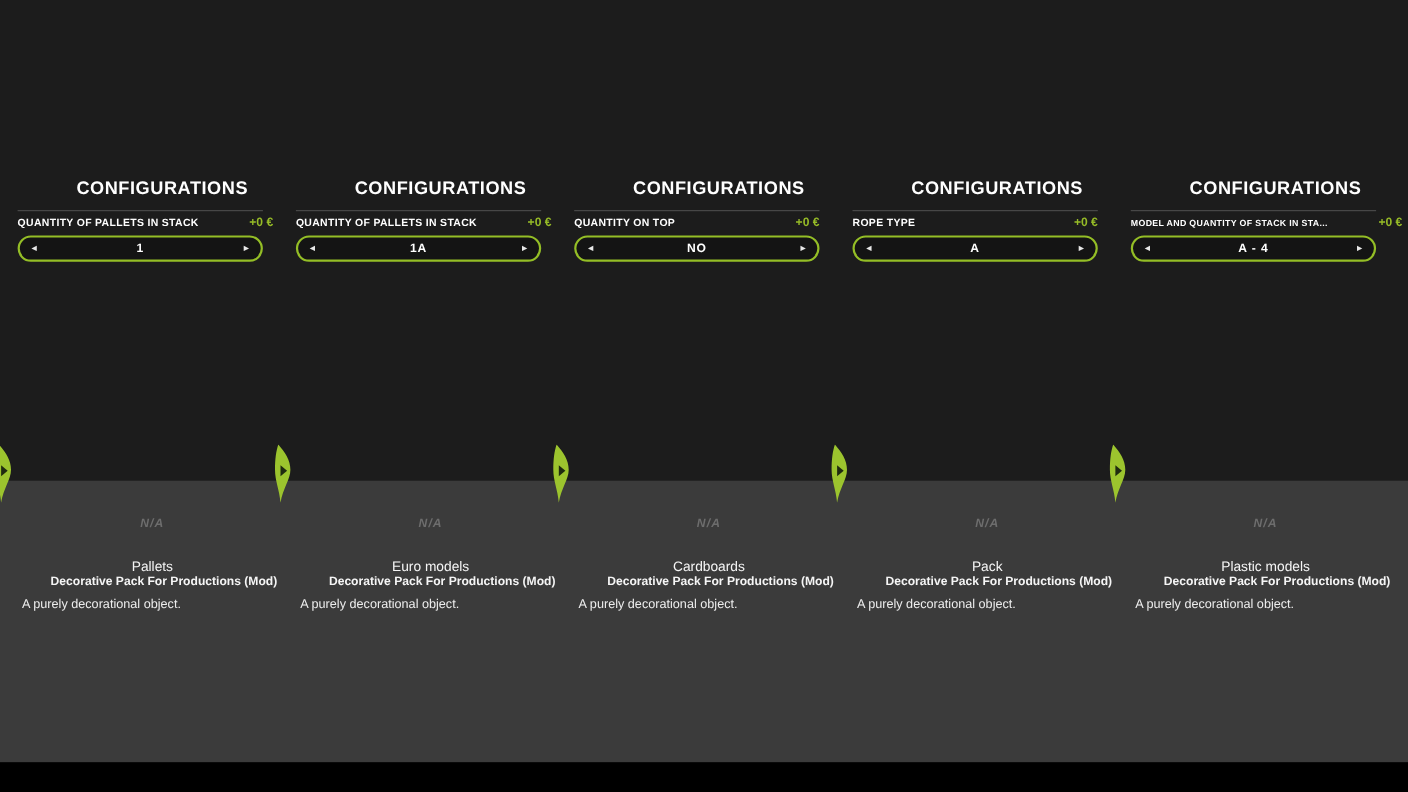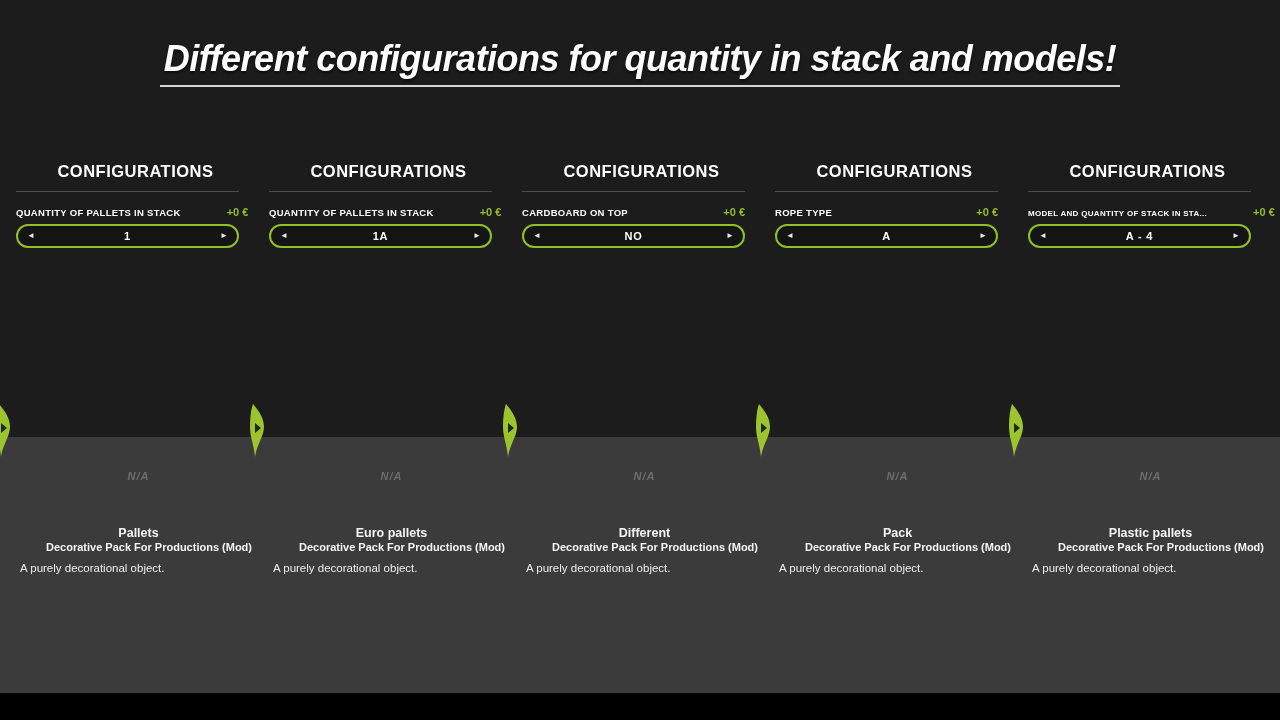--- a/index.html
+++ b/index.html
@@ -22,27 +22,27 @@
   
   .bottom-panel{position:absolute;top:437px;left:0;width:1280px;height:256px;background:#3b3b3b;}
   .black-bar{position:absolute;bottom:0;left:0;width:1280px;height:27px;background:#000;}
   
   .config-grid{
     position:absolute;top:160px;left:0;width:1265px;
     display:grid;grid-template-columns:repeat(5,253px);
   }
   .config-col{padding:0 14px 0 16px;box-sizing:border-box;}
   .col-header{
-    text-align:center;position:relative;left:8px;
+    text-align:center;position:relative;left:20px;
     color:#fff;font-size:16.5px;font-weight:bold;letter-spacing:0.5px;
     margin-top:2px;
   }
   .divider{height:1px;background:#4d4d4d;margin-top:10px;}
   .option-row{
-    margin-top:14px;display:flex;justify-content:space-between;align-items:baseline;gap:46px;
+    margin-top:4px;display:flex;justify-content:space-between;align-items:baseline;gap:46px;
   }
   .option-label{
     color:#fff;font-size:9.5px;font-weight:bold;letter-spacing:0.3px;white-space:nowrap;
   }
   .config-col:nth-child(5) .option-label{font-size:8px;}
   .option-price{color:#96bb27;font-size:11px;font-weight:bold;white-space:nowrap;}
   .selector{
     margin-top:6px;height:20px;
     border:2px solid #94be26;border-radius:12px;background:#141414;
     display:flex;align-items:center;justify-content:space-between;
@@ -54,42 +54,39 @@
   .info-grid{
     position:absolute;top:437px;left:0;width:1265px;
     display:grid;grid-template-columns:repeat(5,253px);
   }
   .info-col{padding:0 10px 0 16px;box-sizing:border-box;}
   .na{
     margin-top:33px;text-align:center;position:relative;left:9px;
     color:#6d6d6d;font-size:11px;font-weight:bold;font-style:italic;letter-spacing:1px;
   }
   .item-name{
-    margin-top:44px;text-align:center;position:relative;left:9px;
-    color:#f5f5f5;font-size:12.5px;font-weight:bold;
+    margin-top:26px;text-align:center;position:relative;left:9px;
+    color:#f5f5f5;font-size:12.5px;font-weight:normal;
   }
   .item-pack{
     margin-top:1px;text-align:right;position:relative;left:9px;
     color:#f5f5f5;font-size:11px;font-weight:bold;
   }
   .item-desc{
     margin-top:9px;padding-left:4px;
     color:#ededed;font-size:11.5px;
   }
   
   .page-arrow{position:absolute;top:404px;width:16px;height:53px;}
 </style>
 </head>
 <body>
 
 <div class="screen">
 
-  <div class="title-wrap">
-    <span class="page-title">Different configurations for quantity in stack and models!</span>
-  </div>
 
   <div class="bottom-panel"></div>
   <div class="black-bar"></div>
 
   <div class="config-grid">
 
     <div class="config-col">
       <div class="col-header">CONFIGURATIONS</div>
       <div class="divider"></div>
       <div class="option-row">
@@ -114,21 +111,21 @@
         <span class="sel-arrow">◄</span>
         <span class="sel-value">1A</span>
         <span class="sel-arrow">►</span>
       </div>
     </div>
 
     <div class="config-col">
       <div class="col-header">CONFIGURATIONS</div>
       <div class="divider"></div>
       <div class="option-row">
-        <span class="option-label">CARDBOARD ON TOP</span>
+        <span class="option-label">QUANTITY ON TOP</span>
         <span class="option-price">+0 €</span>
       </div>
       <div class="selector">
         <span class="sel-arrow">◄</span>
         <span class="sel-value">NO</span>
         <span class="sel-arrow">►</span>
       </div>
     </div>
 
     <div class="config-col">
@@ -165,42 +162,42 @@
 
     <div class="info-col">
       <div class="na">N/A</div>
       <div class="item-name">Pallets</div>
       <div class="item-pack">Decorative Pack For Productions (Mod)</div>
       <div class="item-desc">A purely decorational object.</div>
     </div>
 
     <div class="info-col">
       <div class="na">N/A</div>
-      <div class="item-name">Euro pallets</div>
-      <div class="item-pack">Decorative Pack For Productions (Mod)</div>
-      <div class="item-desc">A purely decorational object.</div>
-    </div>
-
-    <div class="info-col">
-      <div class="na">N/A</div>
-      <div class="item-name">Different</div>
+      <div class="item-name">Euro models</div>
+      <div class="item-pack">Decorative Pack For Productions (Mod)</div>
+      <div class="item-desc">A purely decorational object.</div>
+    </div>
+
+    <div class="info-col">
+      <div class="na">N/A</div>
+      <div class="item-name">Cardboards</div>
       <div class="item-pack">Decorative Pack For Productions (Mod)</div>
       <div class="item-desc">A purely decorational object.</div>
     </div>
 
     <div class="info-col">
       <div class="na">N/A</div>
       <div class="item-name">Pack</div>
       <div class="item-pack">Decorative Pack For Productions (Mod)</div>
       <div class="item-desc">A purely decorational object.</div>
     </div>
 
     <div class="info-col">
       <div class="na">N/A</div>
-      <div class="item-name">Plastic pallets</div>
+      <div class="item-name">Plastic models</div>
       <div class="item-pack">Decorative Pack For Productions (Mod)</div>
       <div class="item-desc">A purely decorational object.</div>
     </div>
 
   </div>
 
   <svg class="page-arrow" style="left:-5px" viewBox="0 0 16 53">
     <path d="M4,0 C10,7 15,14 15,23 C15,32 8,40 6,53 C5,41 1,33 1,23 C1,13 2,6 4,0 Z" fill="#9cc42e"></path>
     <path d="M6,19 L12,24 L6,29 Z" fill="#1f2a10"></path>
   </svg>

